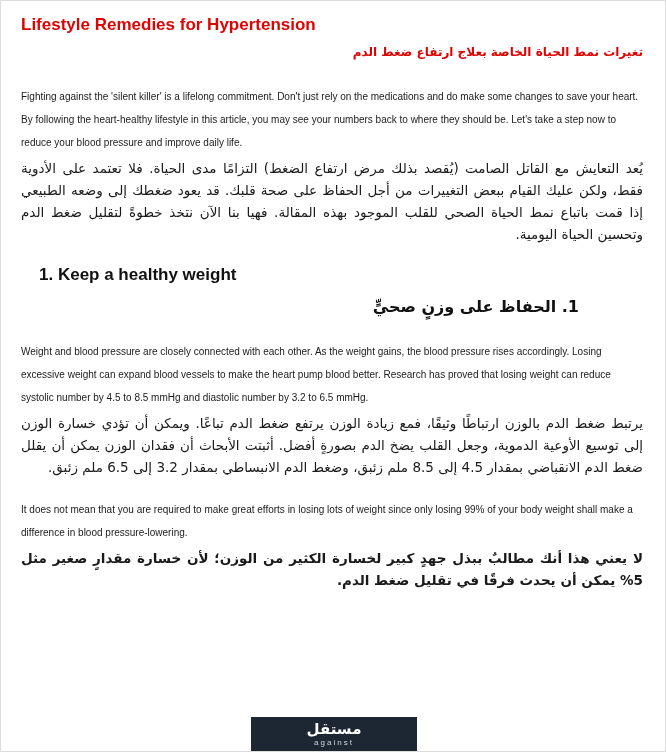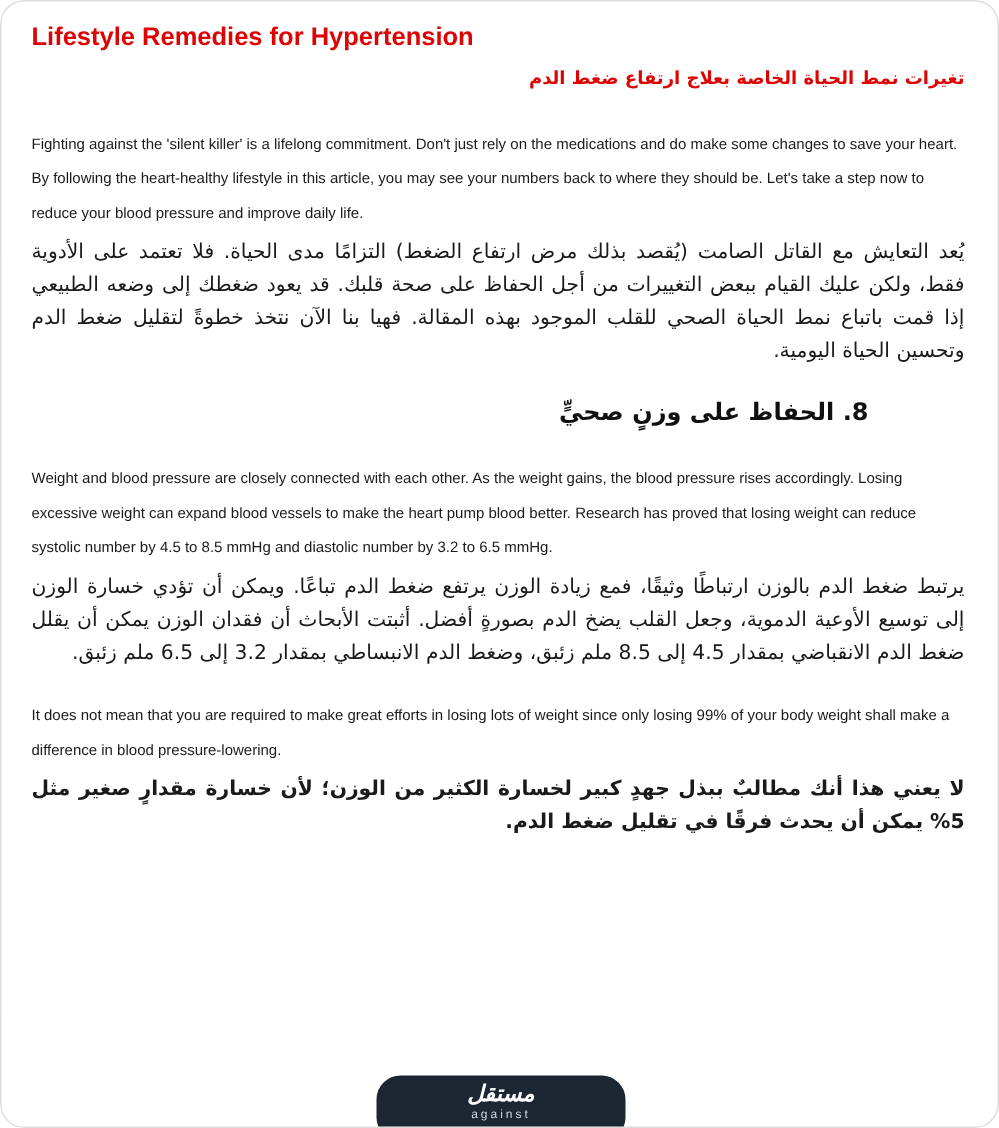--- a/index.html
+++ b/index.html
@@ -1,15 +1,15 @@
 <!DOCTYPE html>
 <html lang="en"><head>
 <meta charset="utf-8">
 <style>
-  * { box-sizing: border-box; border-radius: 16px; }
+  * { box-sizing: border-box; }
   html, body { margin: 0; padding: 0; background: #ffffff; }
 
   .page {
     width: 666px;
     height: 752px;
     position: relative;
     overflow: hidden;
     background: #ffffff;
     border: 1px solid #dcdcdc;
     padding: 12px 22px 0 20px;
@@ -79,21 +79,20 @@
     color: #ffffff;
     text-align: center;
     z-index: 5;
     padding-top: 3px;
   }
   .wm-ar {
     font-size: 15px;
     font-weight: bold;
     font-family: "DejaVu Sans", sans-serif;
     line-height: 18px;
-    font-style: italic;
   }
   .wm-en {
     font-size: 8px;
     letter-spacing: 2px;
     color: #cfd8e0;
     line-height: 10px;
   }
 </style>
 </head>
 <body>
@@ -101,22 +100,23 @@
 <div class="page">
 
   <h1 class="title-en">Lifestyle Remedies for Hypertension</h1>
 
   <h1 class="title-ar" dir="rtl">تغيرات نمط الحياة الخاصة بعلاج ارتفاع ضغط الدم</h1>
 
   <p class="body-en">Fighting against the 'silent killer' is a lifelong commitment. Don't just rely on the medications and do make some changes to save your heart. By following the heart-healthy lifestyle in this article, you may see your numbers back to where they should be. Let's take a step now to reduce your blood pressure and improve daily life.</p>
 
   <p class="body-ar" dir="rtl">يُعد التعايش مع القاتل الصامت (يُقصد بذلك مرض ارتفاع الضغط) التزامًا مدى الحياة. فلا تعتمد على الأدوية فقط، ولكن عليك القيام ببعض التغييرات من أجل الحفاظ على صحة قلبك. قد يعود ضغطك إلى وضعه الطبيعي إذا قمت باتباع نمط الحياة الصحي للقلب الموجود بهذه المقالة. فهيا بنا الآن نتخذ خطوةً لتقليل ضغط الدم وتحسين الحياة اليومية.</p>
 
+  <h2 class="section-en">1. Keep a healthy weight</h2>
 
-  <h2 class="section-ar" dir="rtl">8. الحفاظ على وزنٍ صحيٍّ</h2>
+  <h2 class="section-ar" dir="rtl">1. الحفاظ على وزنٍ صحيٍّ</h2>
 
   <p class="body-en">Weight and blood pressure are closely connected with each other. As the weight gains, the blood pressure rises accordingly. Losing excessive weight can expand blood vessels to make the heart pump blood better. Research has proved that losing weight can reduce systolic number by 4.5 to 8.5 mmHg and diastolic number by 3.2 to 6.5 mmHg.</p>
 
   <p class="body-ar" dir="rtl">يرتبط ضغط الدم بالوزن ارتباطًا وثيقًا، فمع زيادة الوزن يرتفع ضغط الدم تباعًا. ويمكن أن تؤدي خسارة الوزن إلى توسيع الأوعية الدموية، وجعل القلب يضخ الدم بصورةٍ أفضل. أثبتت الأبحاث أن فقدان الوزن يمكن أن يقلل ضغط الدم الانقباضي بمقدار 4.5 إلى 8.5 ملم زئبق، وضغط الدم الانبساطي بمقدار 3.2 إلى 6.5 ملم زئبق.</p>
 
   <p class="body-en">It does not mean that you are required to make great efforts in losing lots of weight since only losing 99% of your body weight shall make a difference in blood pressure-lowering.</p>
 
   <p class="body-ar last-ar" dir="rtl">لا يعني هذا أنك مطالبٌ ببذل جهدٍ كبير لخسارة الكثير من الوزن؛ لأن خسارة مقدارٍ صغير مثل 5% يمكن أن يحدث فرقًا في تقليل ضغط الدم.</p>
 
   <div class="watermark">

